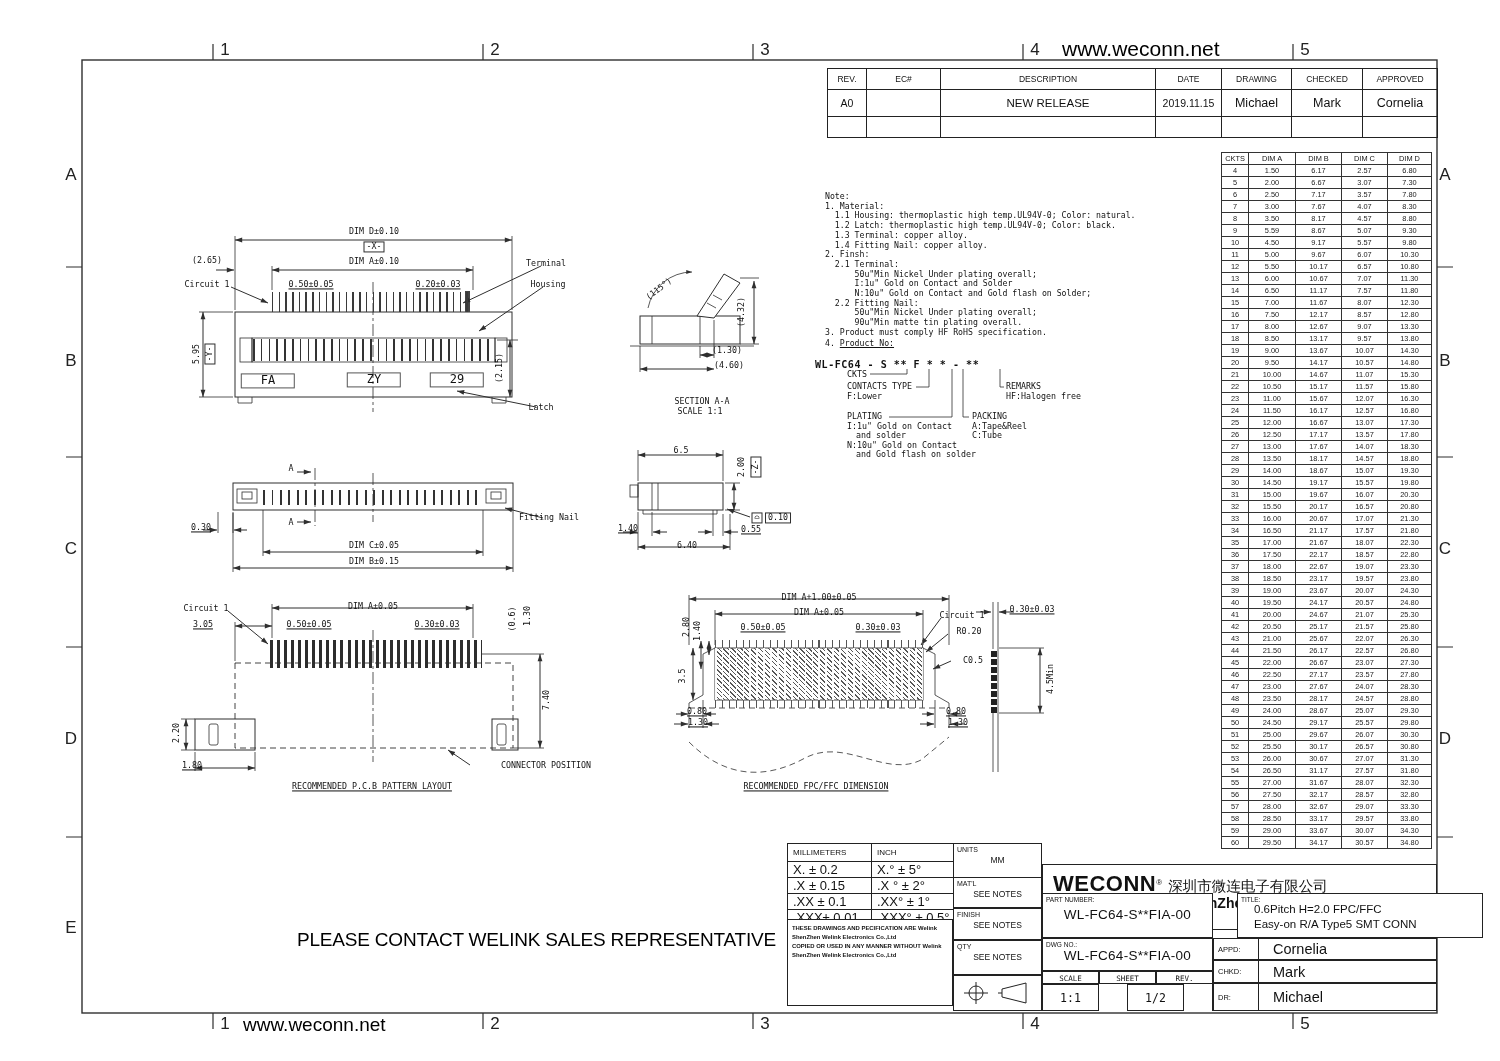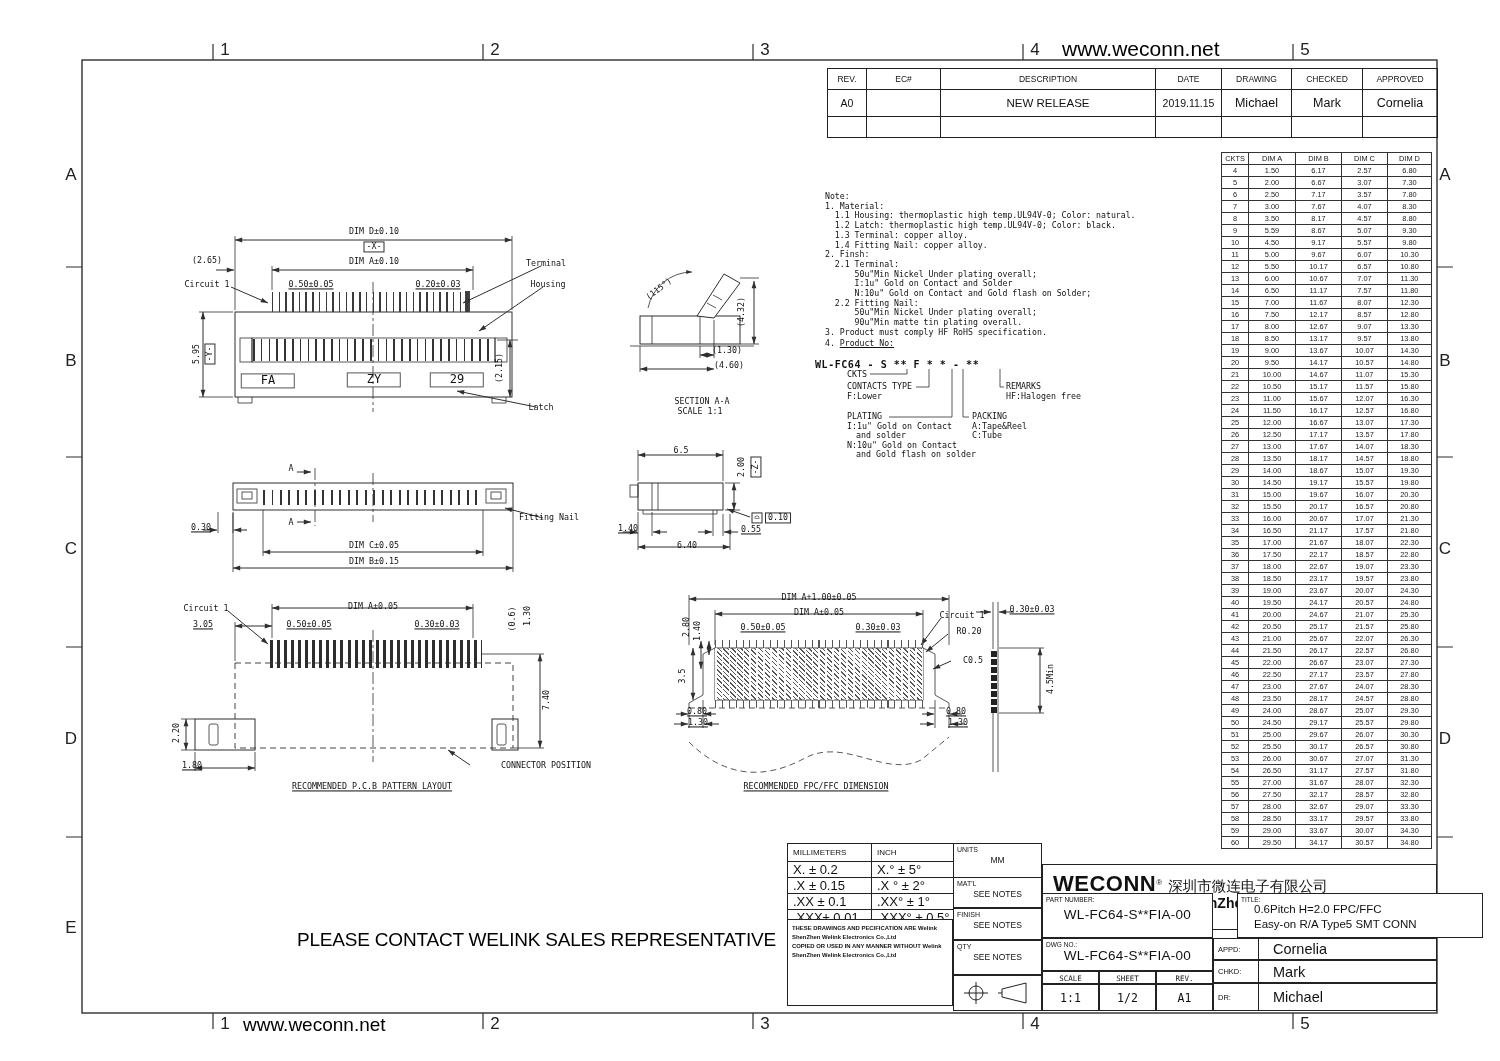--- a/index.html
+++ b/index.html
@@ -783,21 +783,21 @@
   </div>
   <div class="cell" style="left:1042px;top:938px;width:171px;height:33px;">
     <div class="pl">DWG NO.:</div>
     <div class="pv" style="margin-top:0;">WL-FC64-S**FIA-00</div>
   </div>
   <div class="sc-row" style="left:1042px;top:971px;z-index:3;">
     <div class="sc-cell sc-lab">SCALE</div>
     <div class="sc-cell sc-lab">SHEET</div>
     <div class="sc-cell sc-lab">REV.</div>
   </div>
-  <div class="sc-row" style="left:1042px;top:984px;z-index:3;">
+  <div class="sc-row" style="left:1042px;top:984px;z-index:3;gap:28px;">
     <div class="sc-cell sc-val">1:1</div>
     <div class="sc-cell sc-val">1/2</div>
     <div class="sc-cell sc-val">A1</div>
   </div>
   <div class="cell sign" style="left:1213px;top:938px;width:224px;height:22px;">
     <div class="lab">APPD:</div>
     <div class="val">Cornelia</div>
   </div>
   <div class="cell sign" style="left:1213px;top:960px;width:224px;height:23px;">
     <div class="lab">CHKD:</div>

